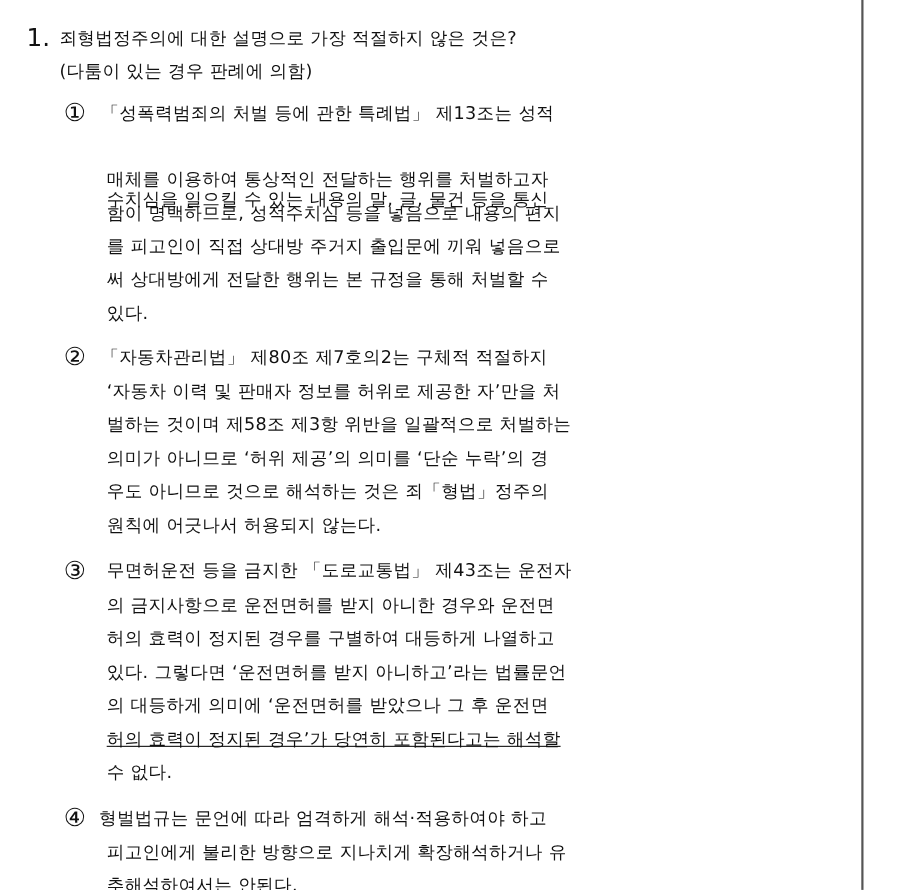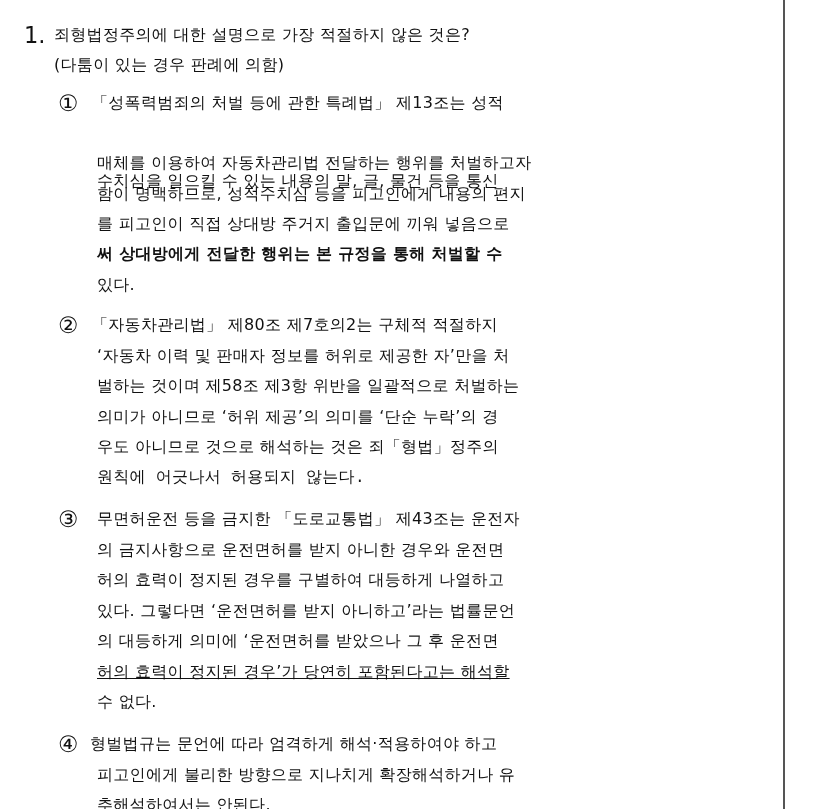--- a/index.html
+++ b/index.html
@@ -59,35 +59,35 @@
 <div class="question">
 
   <span class="qnum" style="top:20px;">1.</span>
   <div class="line" style="left:54px; top:20px;">죄형법정주의에 대한 설명으로 가장 적절하지 않은 것은?</div>
   <div class="line" style="left:54px; top:50px;">(다툼이 있는 경우 판례에 의함)</div>
 
   <div>
     <span class="marker" style="top:88px;">①</span>
     <div class="line" style="left:92px; top:88px;text-align:right;">「성폭력범죄의 처벌 등에 관한 특례법」 제13조는 성적</div>
     <div class="line" style="left:97px; top:118px;margin-top:48px;">수치심을 일으킬 수 있는 내용의 말, 글, 물건 등을 통신</div>
-    <div class="line" style="left:97px; top:148px;">매체를 이용하여 자동차관리법 전달하는 행위를 처벌하고자</div>
-    <div class="line" style="left:97px; top:179px;">함이 명백하므로, 성적수치심 등을 피고인에게 내용의 편지</div>
+    <div class="line" style="left:97px; top:148px;">매체를 이용하여 통상적인 전달하는 행위를 처벌하고자</div>
+    <div class="line" style="left:97px; top:179px;">함이 명백하므로, 성적수치심 등을 넣음으로 내용의 편지</div>
     <div class="line" style="left:97px; top:209px;">를 피고인이 직접 상대방 주거지 출입문에 끼워 넣음으로</div>
-    <div class="line" style="left:97px; top:239px;font-weight:bold;">써 상대방에게 전달한 행위는 본 규정을 통해 처벌할 수</div>
+    <div class="line" style="left:97px; top:239px;">써 상대방에게 전달한 행위는 본 규정을 통해 처벌할 수</div>
     <div class="line" style="left:97px; top:270px;">있다.</div>
   </div>
 
   <div>
     <span class="marker" style="top:310px;">②</span>
     <div class="line" style="left:92px; top:310px;">「자동차관리법」 제80조 제7호의2는 구체적 적절하지</div>
     <div class="line" style="left:97px; top:341px;">‘자동차 이력 및 판매자 정보를 허위로 제공한 자’만을 처</div>
     <div class="line" style="left:97px; top:371px;">벌하는 것이며 제58조 제3항 위반을 일괄적으로 처벌하는</div>
     <div class="line" style="left:97px; top:402px;">의미가 아니므로 ‘허위 제공’의 의미를 ‘단순 누락’의 경</div>
     <div class="line" style="left:97px; top:432px;">우도 아니므로 것으로 해석하는 것은 죄「형법」정주의</div>
-    <div class="line" style="left:97px; top:463px;font-family:Liberation Mono, monospace;">원칙에 어긋나서 허용되지 않는다.</div>
+    <div class="line" style="left:97px; top:463px;">원칙에 어긋나서 허용되지 않는다.</div>
   </div>
 
   <div>
     <span class="marker" style="top:504px;">③</span>
     <div class="line" style="left:97px; top:504px;">무면허운전 등을 금지한 「도로교통법」 제43조는 운전자</div>
     <div class="line" style="left:97px; top:535px;">의 금지사항으로 운전면허를 받지 아니한 경우와 운전면</div>
     <div class="line" style="left:97px; top:565px;">허의 효력이 정지된 경우를 구별하여 대등하게 나열하고</div>
     <div class="line" style="left:97px; top:596px;">있다. 그렇다면 ‘운전면허를 받지 아니하고’라는 법률문언</div>
     <div class="line" style="left:97px; top:626px;">의 대등하게 의미에 ‘운전면허를 받았으나 그 후 운전면</div>
     <div class="line" style="left:97px; top:657px;text-decoration:underline;">허의 효력이 정지된 경우’가 당연히 포함된다고는 해석할</div>

